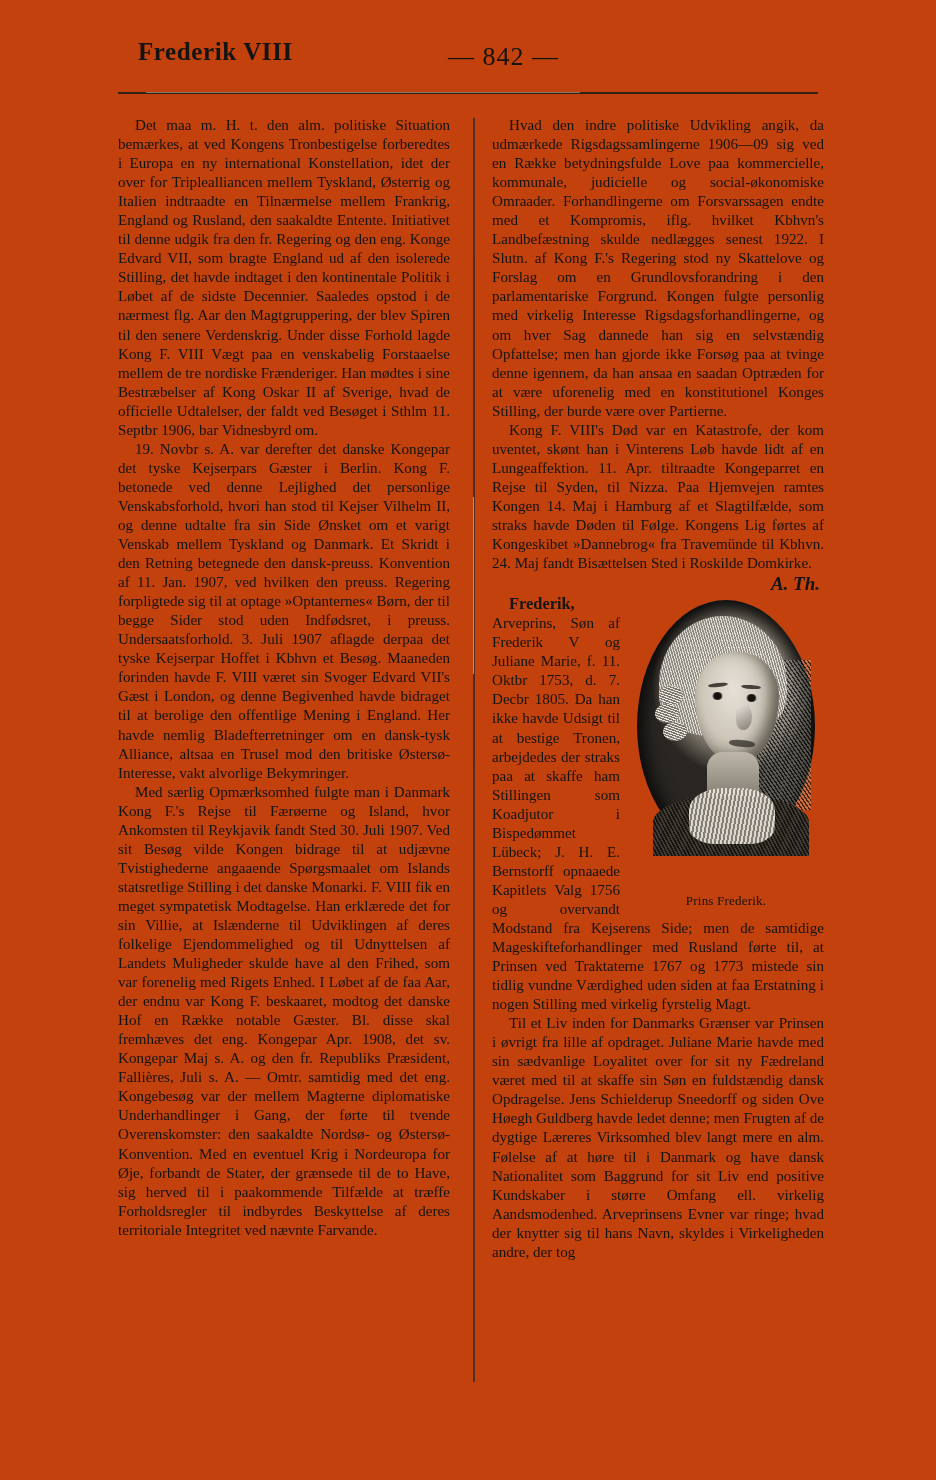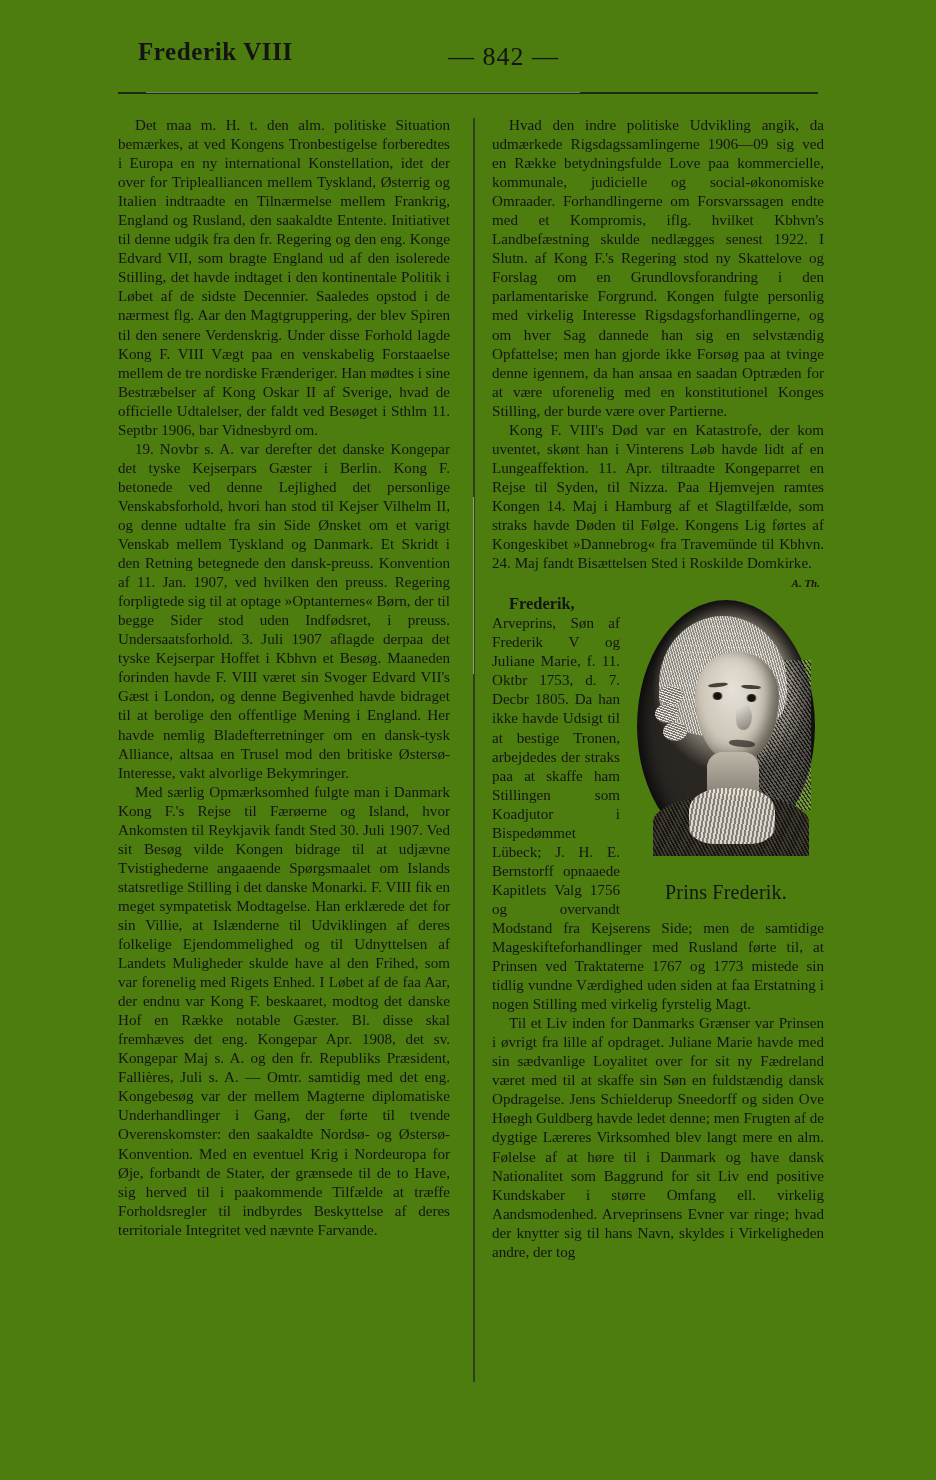--- a/index.html
+++ b/index.html
@@ -13,21 +13,21 @@
     font-family: "Liberation Serif", "DejaVu Serif", serif;
     color: #141414;
     position: relative;
     overflow: hidden;
   }
 
   
   .page {
     position: absolute;
     inset: 0;
-    background: #4d7c0f;
+    background: #c2410c;
   }
 
   .scan-noise {
     position: absolute;
     inset: 0;
     pointer-events: none;
     opacity: .5;
     background-image:
       radial-gradient(circle at 11% 23%, rgba(90,90,90,.10) 0.6px, transparent 1px),
       radial-gradient(circle at 37% 61%, rgba(90,90,90,.09) 0.6px, transparent 1px),
@@ -126,21 +126,21 @@
   p {
     margin: 0;
     text-indent: 17px;
   }
 
   .signature {
     display: block;
     text-align: right;
     font-style: italic;
     font-weight: bold;
-    font-size: 11px;
+    font-size: 19px;
     margin-top: 1px;
     margin-bottom: 1px;
     padding-right: 4px;
   }
 
   .entry-head {
     font-weight: bold;
     font-size: 16.4px;
     margin-top: 24px;
   }
@@ -268,22 +268,22 @@
   .p-hatch {
     position: absolute;
     right: 4px; top: 60px;
     width: 66px; height: 150px;
     background: repeating-linear-gradient(55deg, rgba(20,19,16,.9) 0px, rgba(20,19,16,.9) 1.3px, rgba(235,232,225,.35) 1.3px, rgba(235,232,225,.35) 3.1px);
     border-radius: 50% 0 0 40%;
     opacity: .75;
   }
   .fig-caption {
     text-align: center;
-    font-size: 20px;
-    margin-top: 5px;
+    font-size: 13px;
+    margin-top: 13px;
     text-indent: 0;
     letter-spacing: .2px;
   }
 
   .clearfix::after { content: ""; display: block; clear: both; }
 </style>
 </head>
 <body>
 
 <div class="page">

